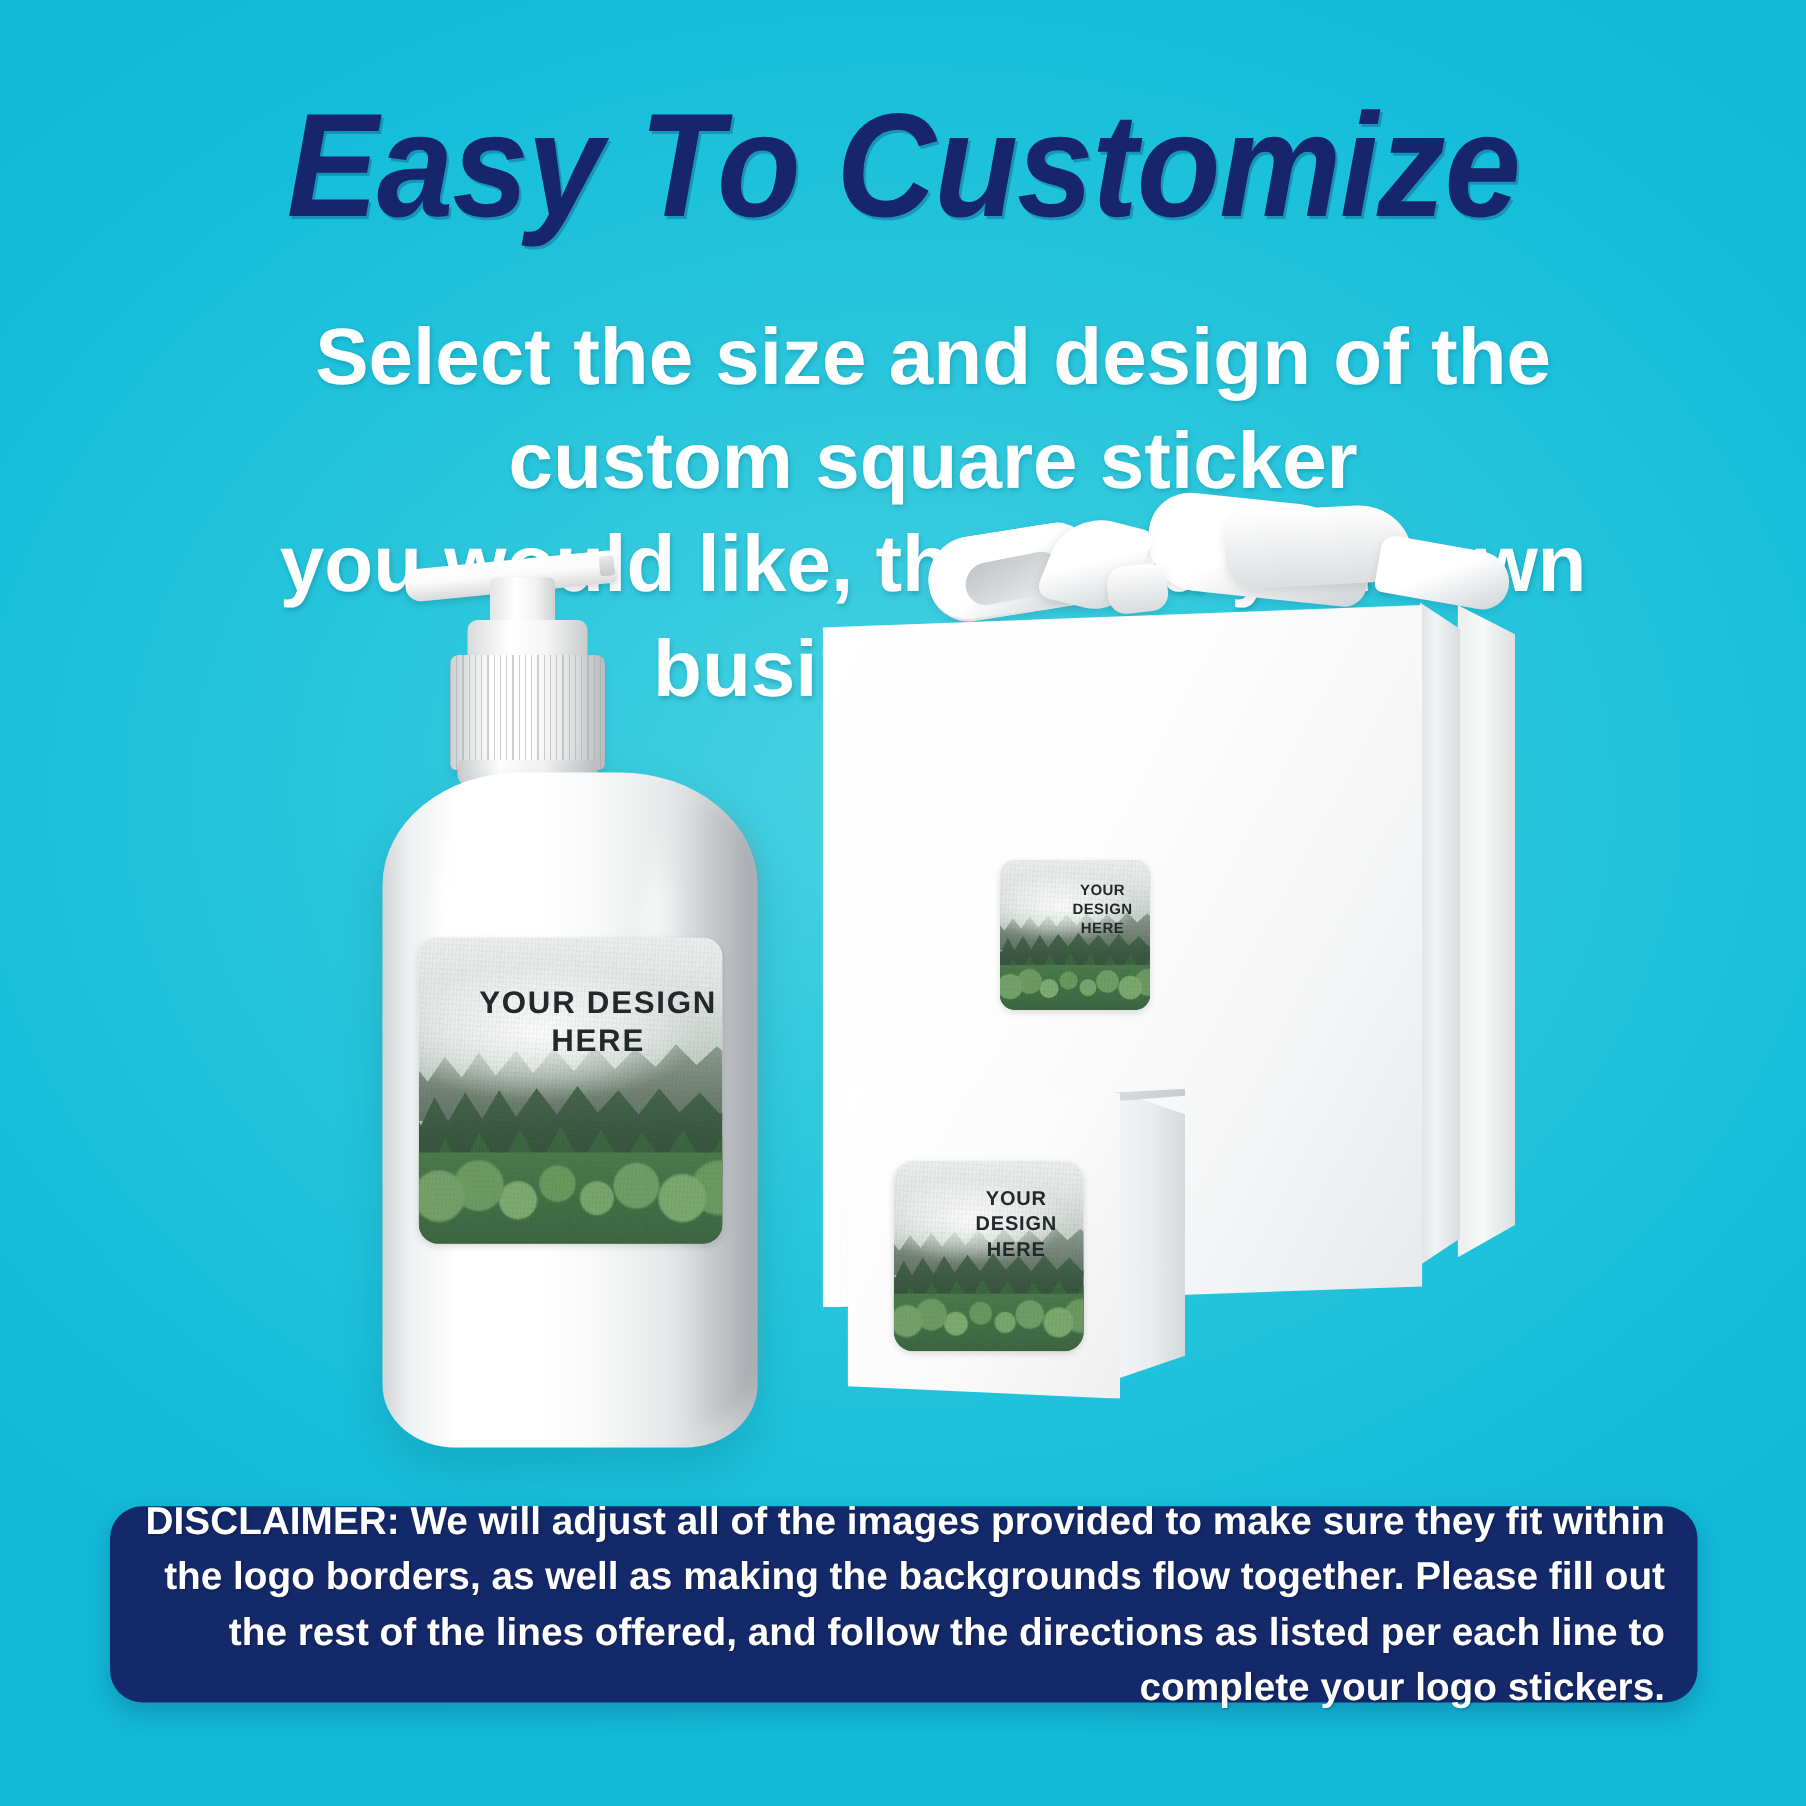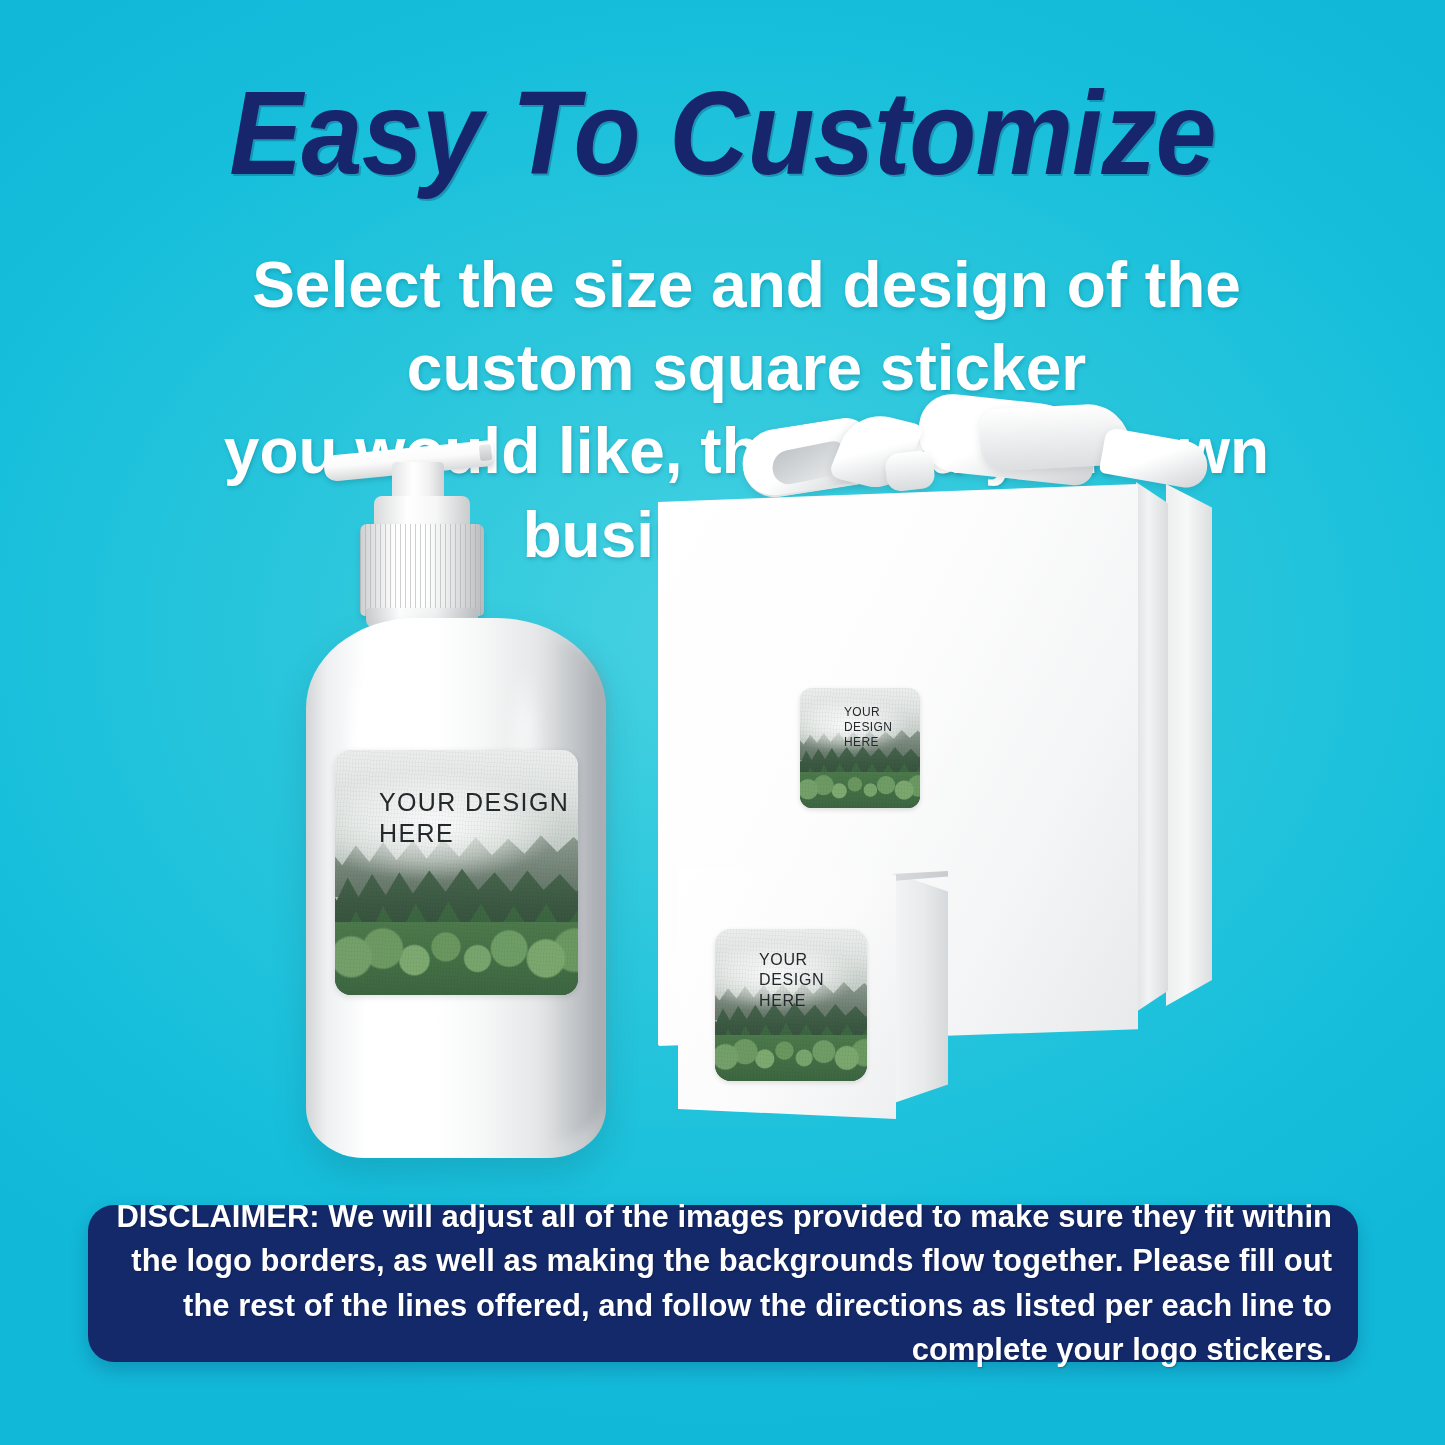--- a/index.html
+++ b/index.html
@@ -283,23 +283,23 @@
       repeating-linear-gradient(3deg, rgba(0,0,0,0.04) 0 1px, rgba(255,255,255,0.015) 1px 4px);
     mix-blend-mode: multiply;
     opacity: .55;
   }
   .forest .vign {
     position: absolute; inset: 0;
     background: linear-gradient(180deg, rgba(255,255,255,0.10) 0%, rgba(255,255,255,0) 30%);
   }
   .forest .design-text {
     position: absolute; left: 0; right: 0; top: 14%;
-    text-align: left;
+    text-align: center;
     color: #23282b;
-    font-weight: 400;
+    font-weight: 700;
     letter-spacing: 0.055em;
     line-height: 1.26;
     padding-left: 44px;
   }
 
   
   .bottle-label .design-text { font-size: 25px; top: 15%; }
   .gb-label    .design-text { font-size: 12px; top: 14%; letter-spacing: 0.03em; }
   .sb-label    .design-text { font-size: 16px; top: 14%; letter-spacing: 0.04em; }
 

